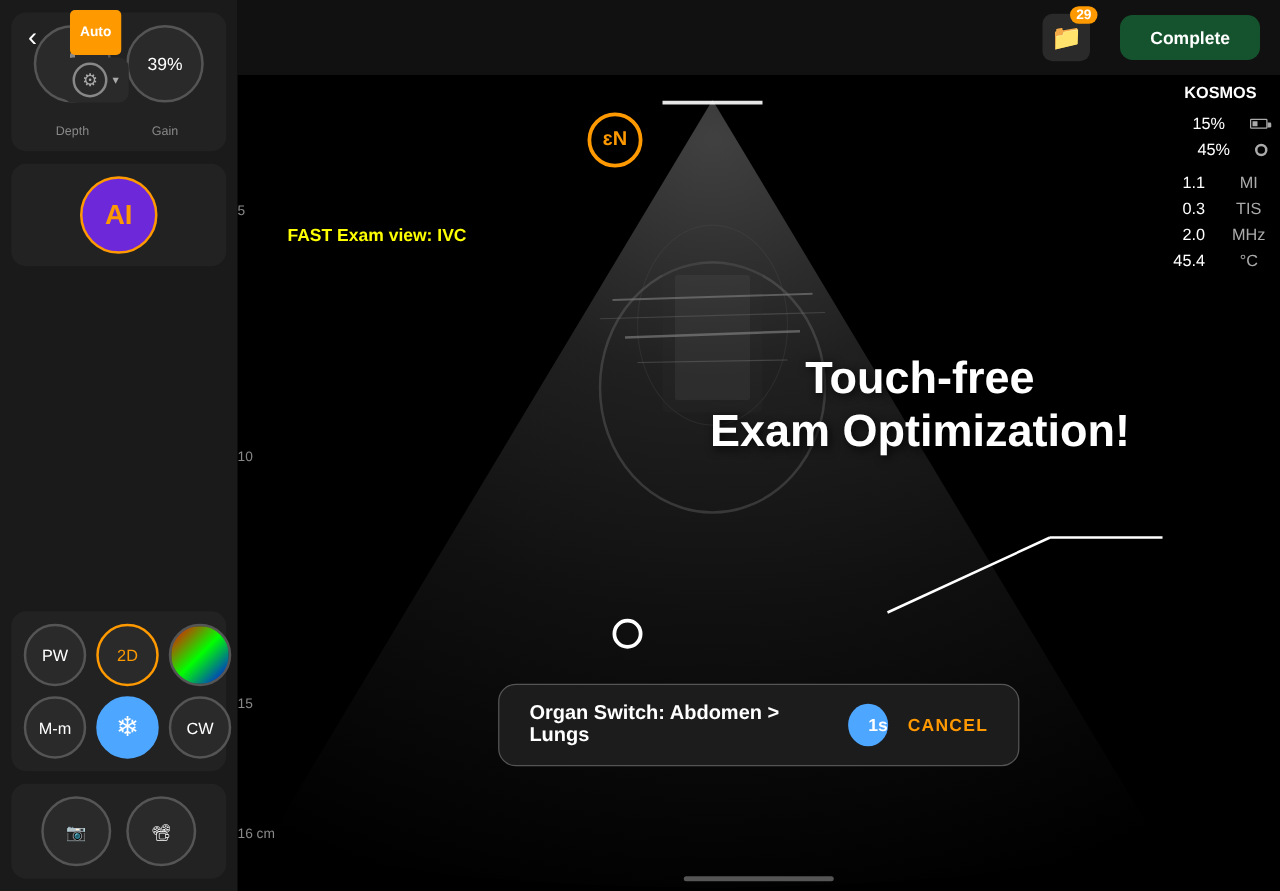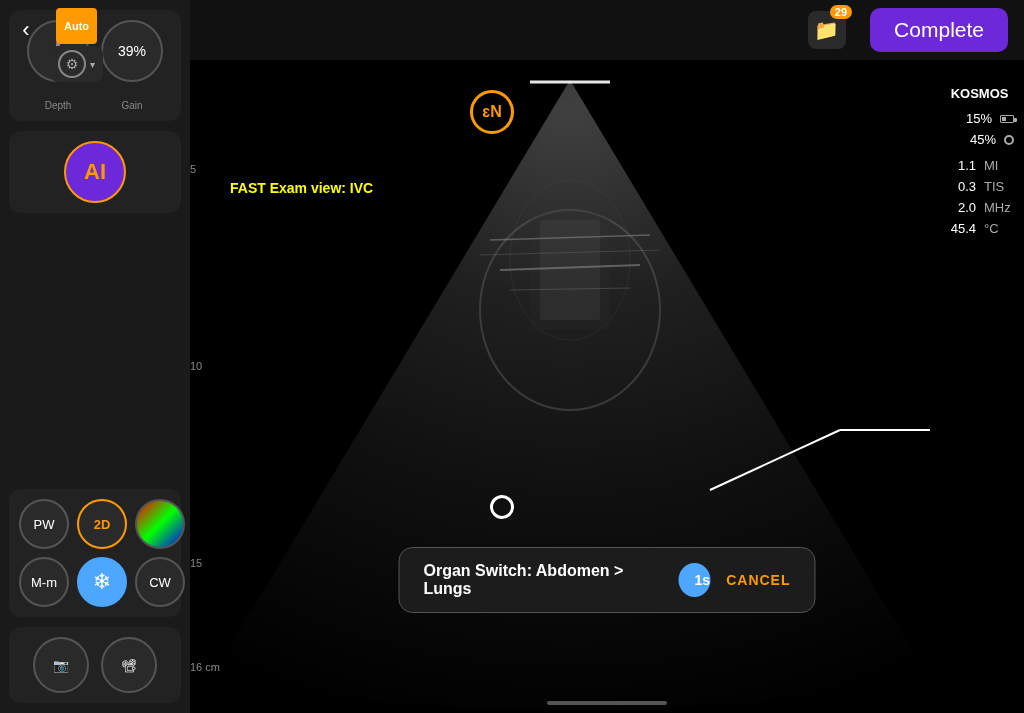--- a/index.html
+++ b/index.html
@@ -124,24 +124,24 @@
       font-size: 11px;
       font-weight: bold;
       border-radius: 10px;
       padding: 1px 5px;
       min-width: 20px;
       text-align: center;
     }
 
     
     .complete-btn {
-      background: #6d28d9;
-      color: #fff;
-      font-size: 21px;
-      font-weight: 400;
+      background: #14532d;
+      color: #fff;
+      font-size: 14px;
+      font-weight: 700;
       border: none;
       border-radius: 10px;
       padding: 10px 24px;
       cursor: pointer;
     }
 
     
     .control-group {
       background: #222;
       border-radius: 12px;
@@ -226,36 +226,36 @@
       flex-direction: column;
       justify-content: space-between;
       padding: 10px 0;
       color: #888;
       font-size: 11px;
     }
 
     
     .kosmos-panel {
       position: absolute;
-      right: 10px; top: 24px;
+      right: 10px; top: 4px;
       color: #ccc;
       font-size: 13px;
-      text-align: left;
+      text-align: center;
       line-height: 1.6;
     }
     .kosmos-title {
       color: #fff;
       font-weight: bold;
       margin-bottom: 4px;
     }
     .kosmos-row {
       display: flex;
       justify-content: flex-end;
       align-items: center;
-      gap: 8px;
+      gap: 20px;
     }
     .kosmos-val {
       color: #fff;
     }
     .kosmos-unit {
       color: #aaa;
       min-width: 30px;
     }
 
     
@@ -437,21 +437,21 @@
     <button class="ai-btn">AI</button>
   </div>
 
   <div style="flex:1;"></div>
 
   <div class="control-group">
     <div class="mode-grid">
       <div class="circle-btn" style="width:50px;height:50px;">
         <span>PW</span>
       </div>
-      <div class="circle-btn orange" style="width:50px;height:50px;font-weight:bold;">
+      <div class="circle-btn orange" style="width:50px;height:50px;">
         <span>2D</span>
       </div>
       <div class="circle-btn" style="width:50px;height:50px;background:linear-gradient(135deg,#f00,#0f0,#00f);">
         <span></span>
       </div>
       <div class="circle-btn" style="width:50px;height:50px;">
         <span>M-m</span>
       </div>
       <div class="circle-btn blue-filled" style="width:50px;height:50px;">
         <span>❄</span>
@@ -515,20 +515,24 @@
     <span>5</span>
     <span></span>
     <span>10</span>
     <span></span>
     <span>15</span>
     <span>16 cm</span>
   </div>
 
   <div class="fast-label">FAST Exam view: IVC</div>
 
+  <div class="overlay-text">
+    <div>Touch-free</div>
+    <div>Exam Optimization!</div>
+  </div>
 
   <svg style="position:absolute;left:0;top:0;width:100%;height:100%;pointer-events:none;">
     <line x1="520" y1="430" x2="650" y2="370" stroke="#fff" stroke-width="2"></line>
     <line x1="650" y1="370" x2="740" y2="370" stroke="#fff" stroke-width="2"></line>
   </svg>
 
   <div class="circle-marker"></div>
 
   <div class="kosmos-panel">
     <div class="kosmos-title">KOSMOS</div>

